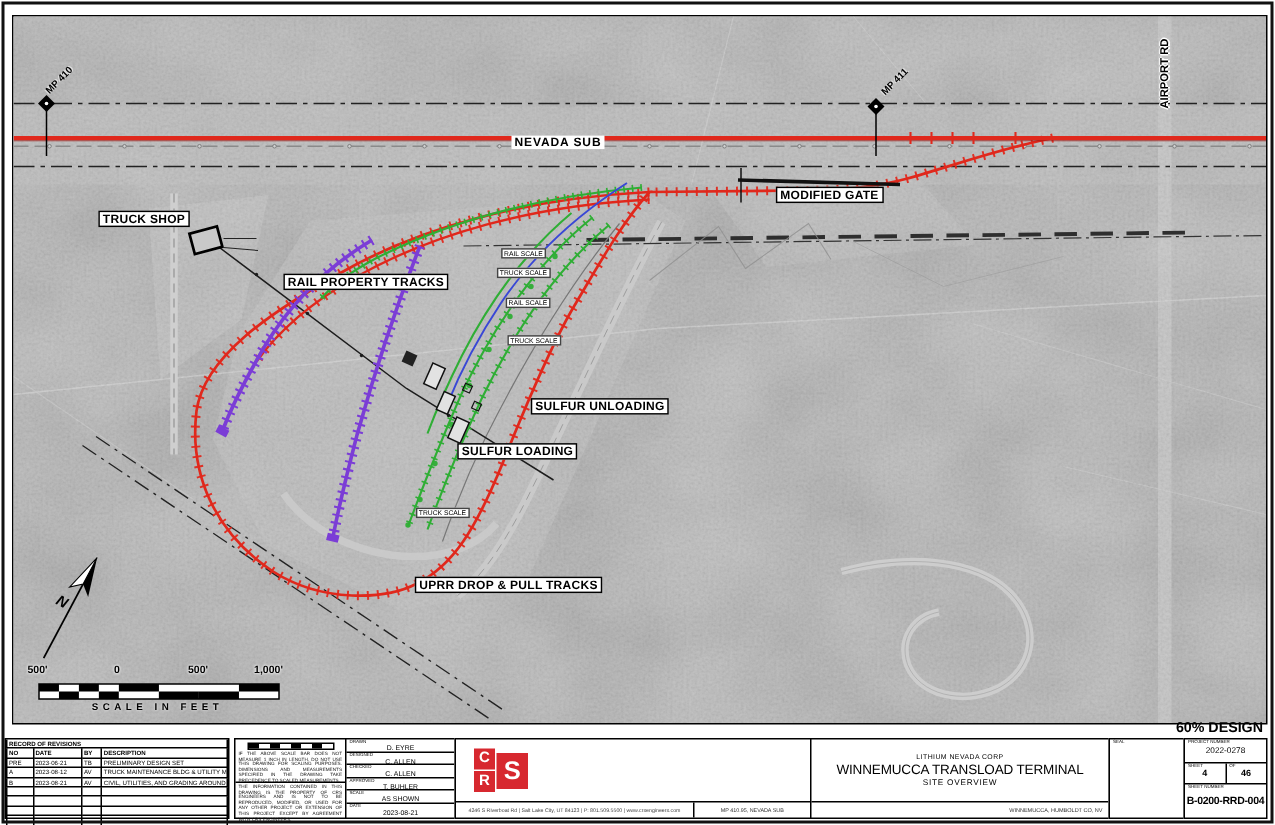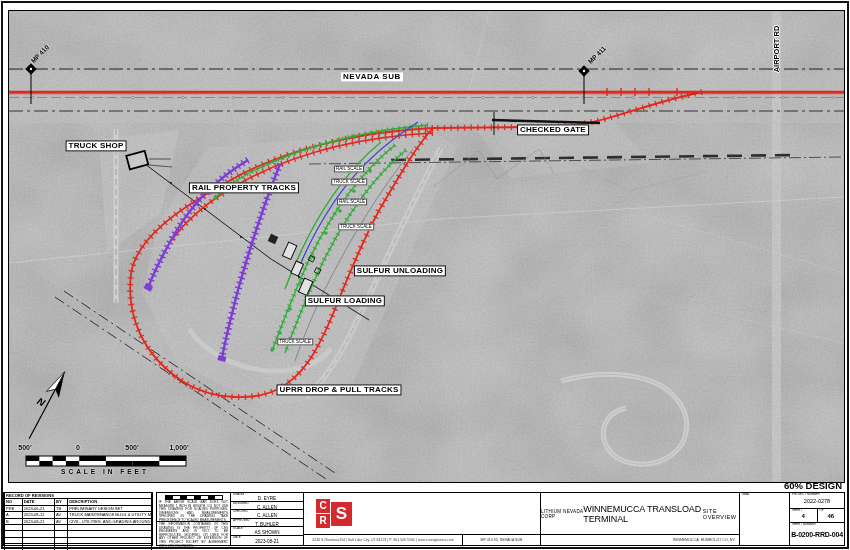--- a/index.html
+++ b/index.html
@@ -59,21 +59,21 @@
   .lgC{left:0;top:1px;width:14px;height:14px;font-size:10px;}
   .lgS{left:15px;top:4px;width:21px;height:24px;font-size:17px;}
   .lgR{left:0;top:16px;width:14px;height:14px;font-size:10px;}
   .firm-text{flex:1;text-align:center;padding-right:6px;}
   .tagline{font-family:"Liberation Serif",serif;font-size:11px;color:#3d3d3d;}
   .division{font-size:6px;letter-spacing:1.8px;color:#808080;margin-top:1px;}
   .firm-bottom{height:11px;border-top:1px solid #000;display:flex;box-sizing:border-box;}
   .addr{flex:1;font-size:3.5px;line-height:10px;text-align:center;color:#444;overflow:hidden;white-space:nowrap;}
   .mpref{width:78px;border-left:1px solid #000;font-size:3.6px;line-height:10px;text-align:center;color:#333;box-sizing:border-box;}
   .project-cell{left:537px;width:200px;}
-  .proj-main{height:41px;display:flex;flex-direction:row;align-items:center;justify-content:center;}
+  .proj-main{height:41px;display:flex;flex-direction:column;align-items:center;justify-content:center;}
   .client{font-size:4.6px;letter-spacing:.3px;}
   .ptitle{font-size:9px;letter-spacing:-.1px;margin-top:1px;}
   .psub{font-size:5.5px;letter-spacing:.5px;margin-top:1px;}
   .proj-bottom{height:11px;border-top:1px solid #000;box-sizing:border-box;font-size:3.7px;line-height:10px;
                text-align:right;padding-right:4px;color:#333;}
   .seal-cell{left:736px;width:51px;}
   .num-cell{left:786px;width:56px;}
   .num-row{position:relative;border-bottom:1px solid #000;box-sizing:border-box;}
   .num-row.r1{height:16px;}
   .num-row.r2{height:14px;display:flex;}
@@ -277,27 +277,27 @@
           <rect x="30.3" y="450" width="13.3" height="5"></rect>
             <rect x="56.9" y="450" width="13.3" height="5"></rect>
           <rect x="96.9" y="450" width="26.7" height="5"></rect>
             <rect x="123.6" y="450" width="26.7" height="5"></rect>
         </g>
       </g>
     </svg>
   </div>
 
   <div class="labellayer">
-      <div class="lbl plain" style="left: 364px; top: 67px;">NEVADA SUB</div>
+      <div class="lbl plain" style="left: 364px; top: 85px;">NEVADA SUB</div>
       <div class="lbl vertical" style="left: 769px; top: 39px;">AIRPORT RD</div>
       <div class="lbl mp" style="left: 32px; top: 44px;">MP 410</div>
       <div class="lbl mp" style="left: 589px; top: 45px;">MP 411</div>
       <div class="lbl boxed" style="left: 88px; top: 136px; text-align: right;">TRUCK SHOP</div>
       <div class="lbl boxed" style="left: 236px; top: 178px;">RAIL PROPERTY TRACKS</div>
-      <div class="lbl boxed" style="left: 545px; top: 120px;">CHECKED GATE</div>
+      <div class="lbl boxed" style="left: 545px; top: 120px;">MODIFIED GATE</div>
       <div class="lbl boxed" style="left: 352px; top: 261px; margin-left: 40px;">SULFUR UNLOADING</div>
       <div class="lbl boxed" style="left: 337px; top: 291px;">SULFUR LOADING</div>
       <div class="lbl boxed" style="left: 331px; top: 380px;">UPRR DROP &amp; PULL TRACKS</div>
       <div class="lbl small" style="left: 341px; top: 159px;">RAIL SCALE</div>
       <div class="lbl small" style="left: 341px; top: 172px;">TRUCK SCALE</div>
       <div class="lbl small" style="left: 344px; top: 192px;">RAIL SCALE</div>
       <div class="lbl small" style="left: 348px; top: 217px;">TRUCK SCALE</div>
       <div class="lbl small" style="left: 287px; top: 332px;">TRUCK SCALE</div>
       <div class="lbl tick" style="left: 17px; top: 438px;">500'</div>
       <div class="lbl tick" style="left: 70px; top: 438px;">0</div>

